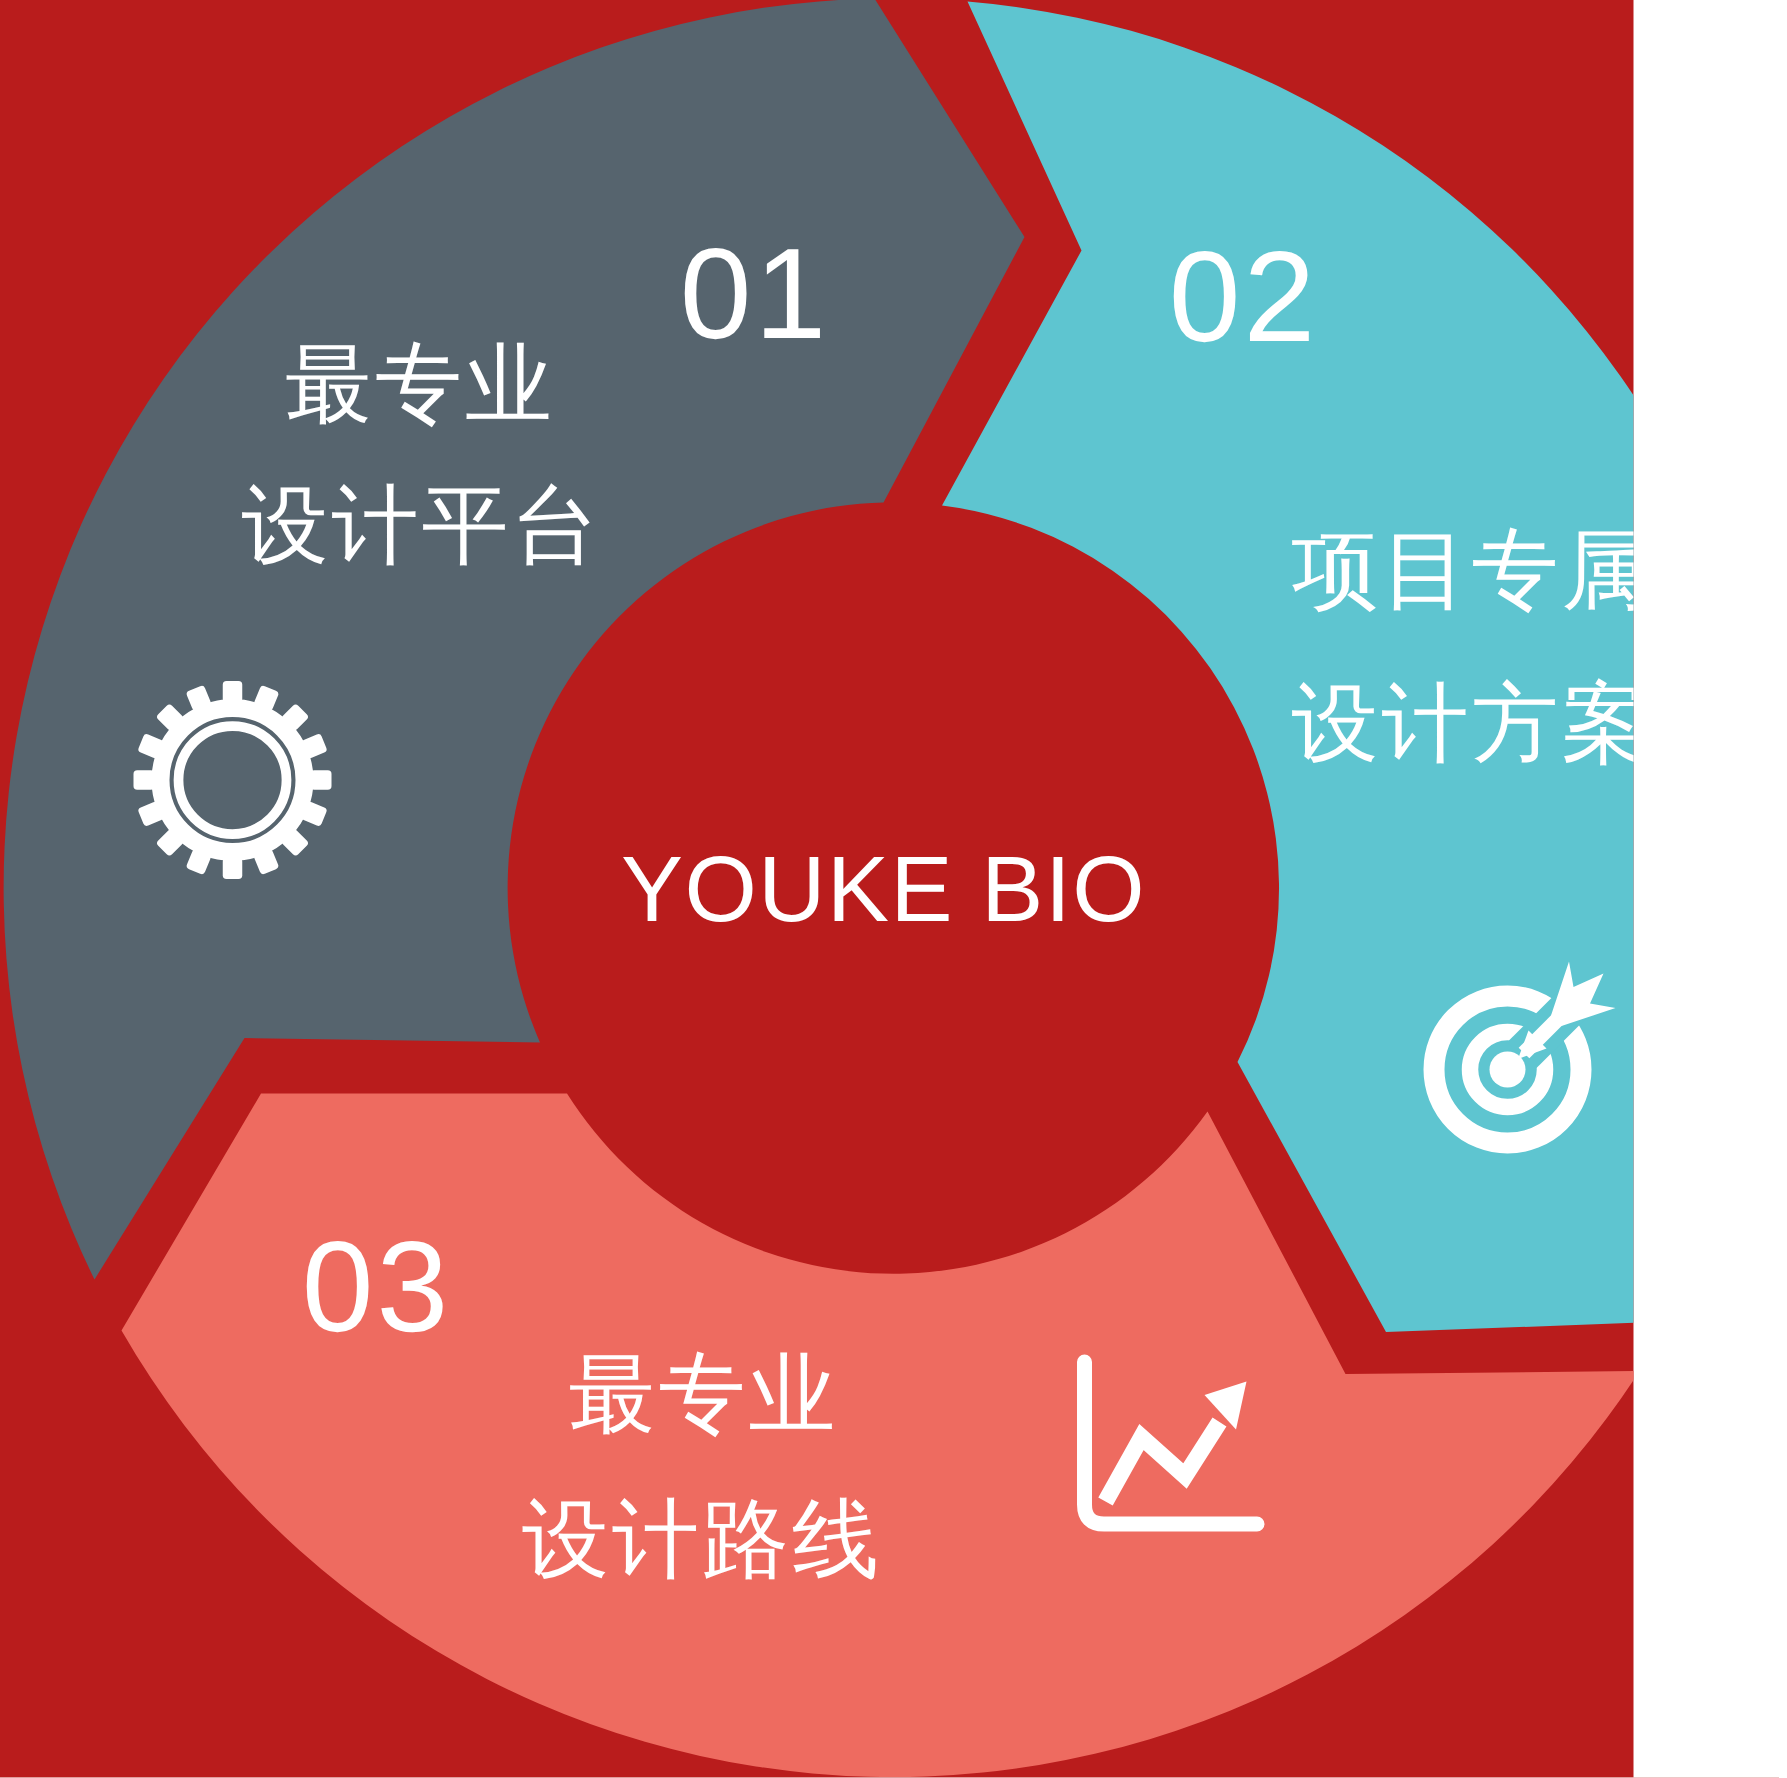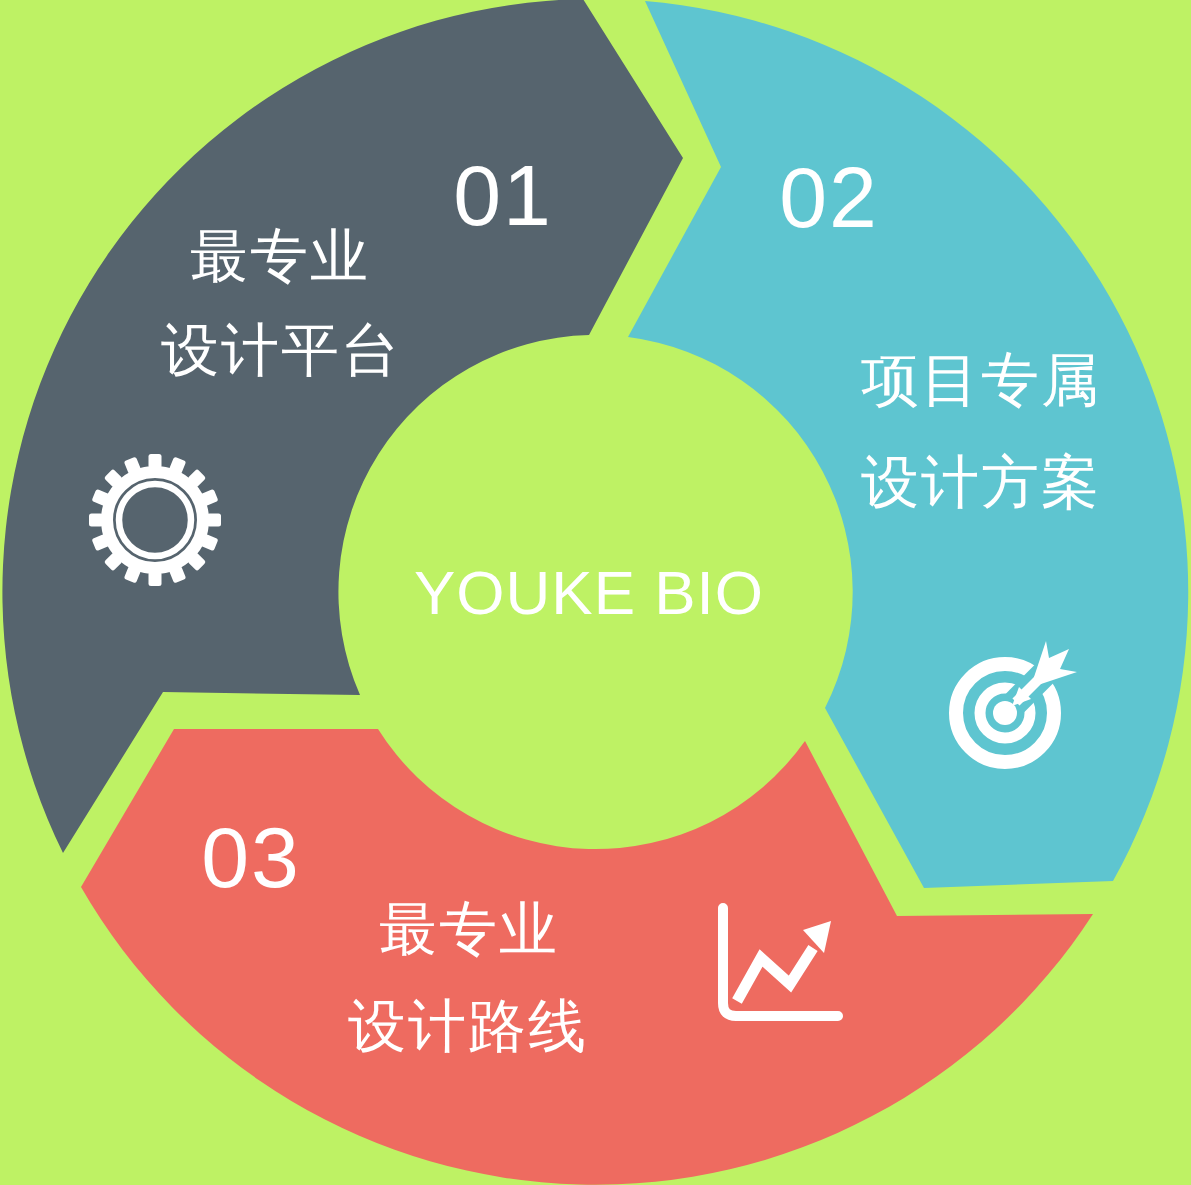--- a/index.html
+++ b/index.html
@@ -2,23 +2,23 @@
 <html><head>
 <meta charset="utf-8">
 <style>
   html, body {
     margin: 0;
     padding: 0;
     background: #ffffff;
   }
   .stage {
     position: relative;
-    width: 1191px;
+    width: 1089px;
     height: 1185px;
-    background: #bef264;
+    background: #b91c1c;
     overflow: hidden;
     font-family: "Liberation Sans", sans-serif;
   }
   svg { display: block; }
   text {
     font-family: "Liberation Sans", sans-serif;
     fill: #ffffff;
   }
   .num {
     font-size: 86px;

